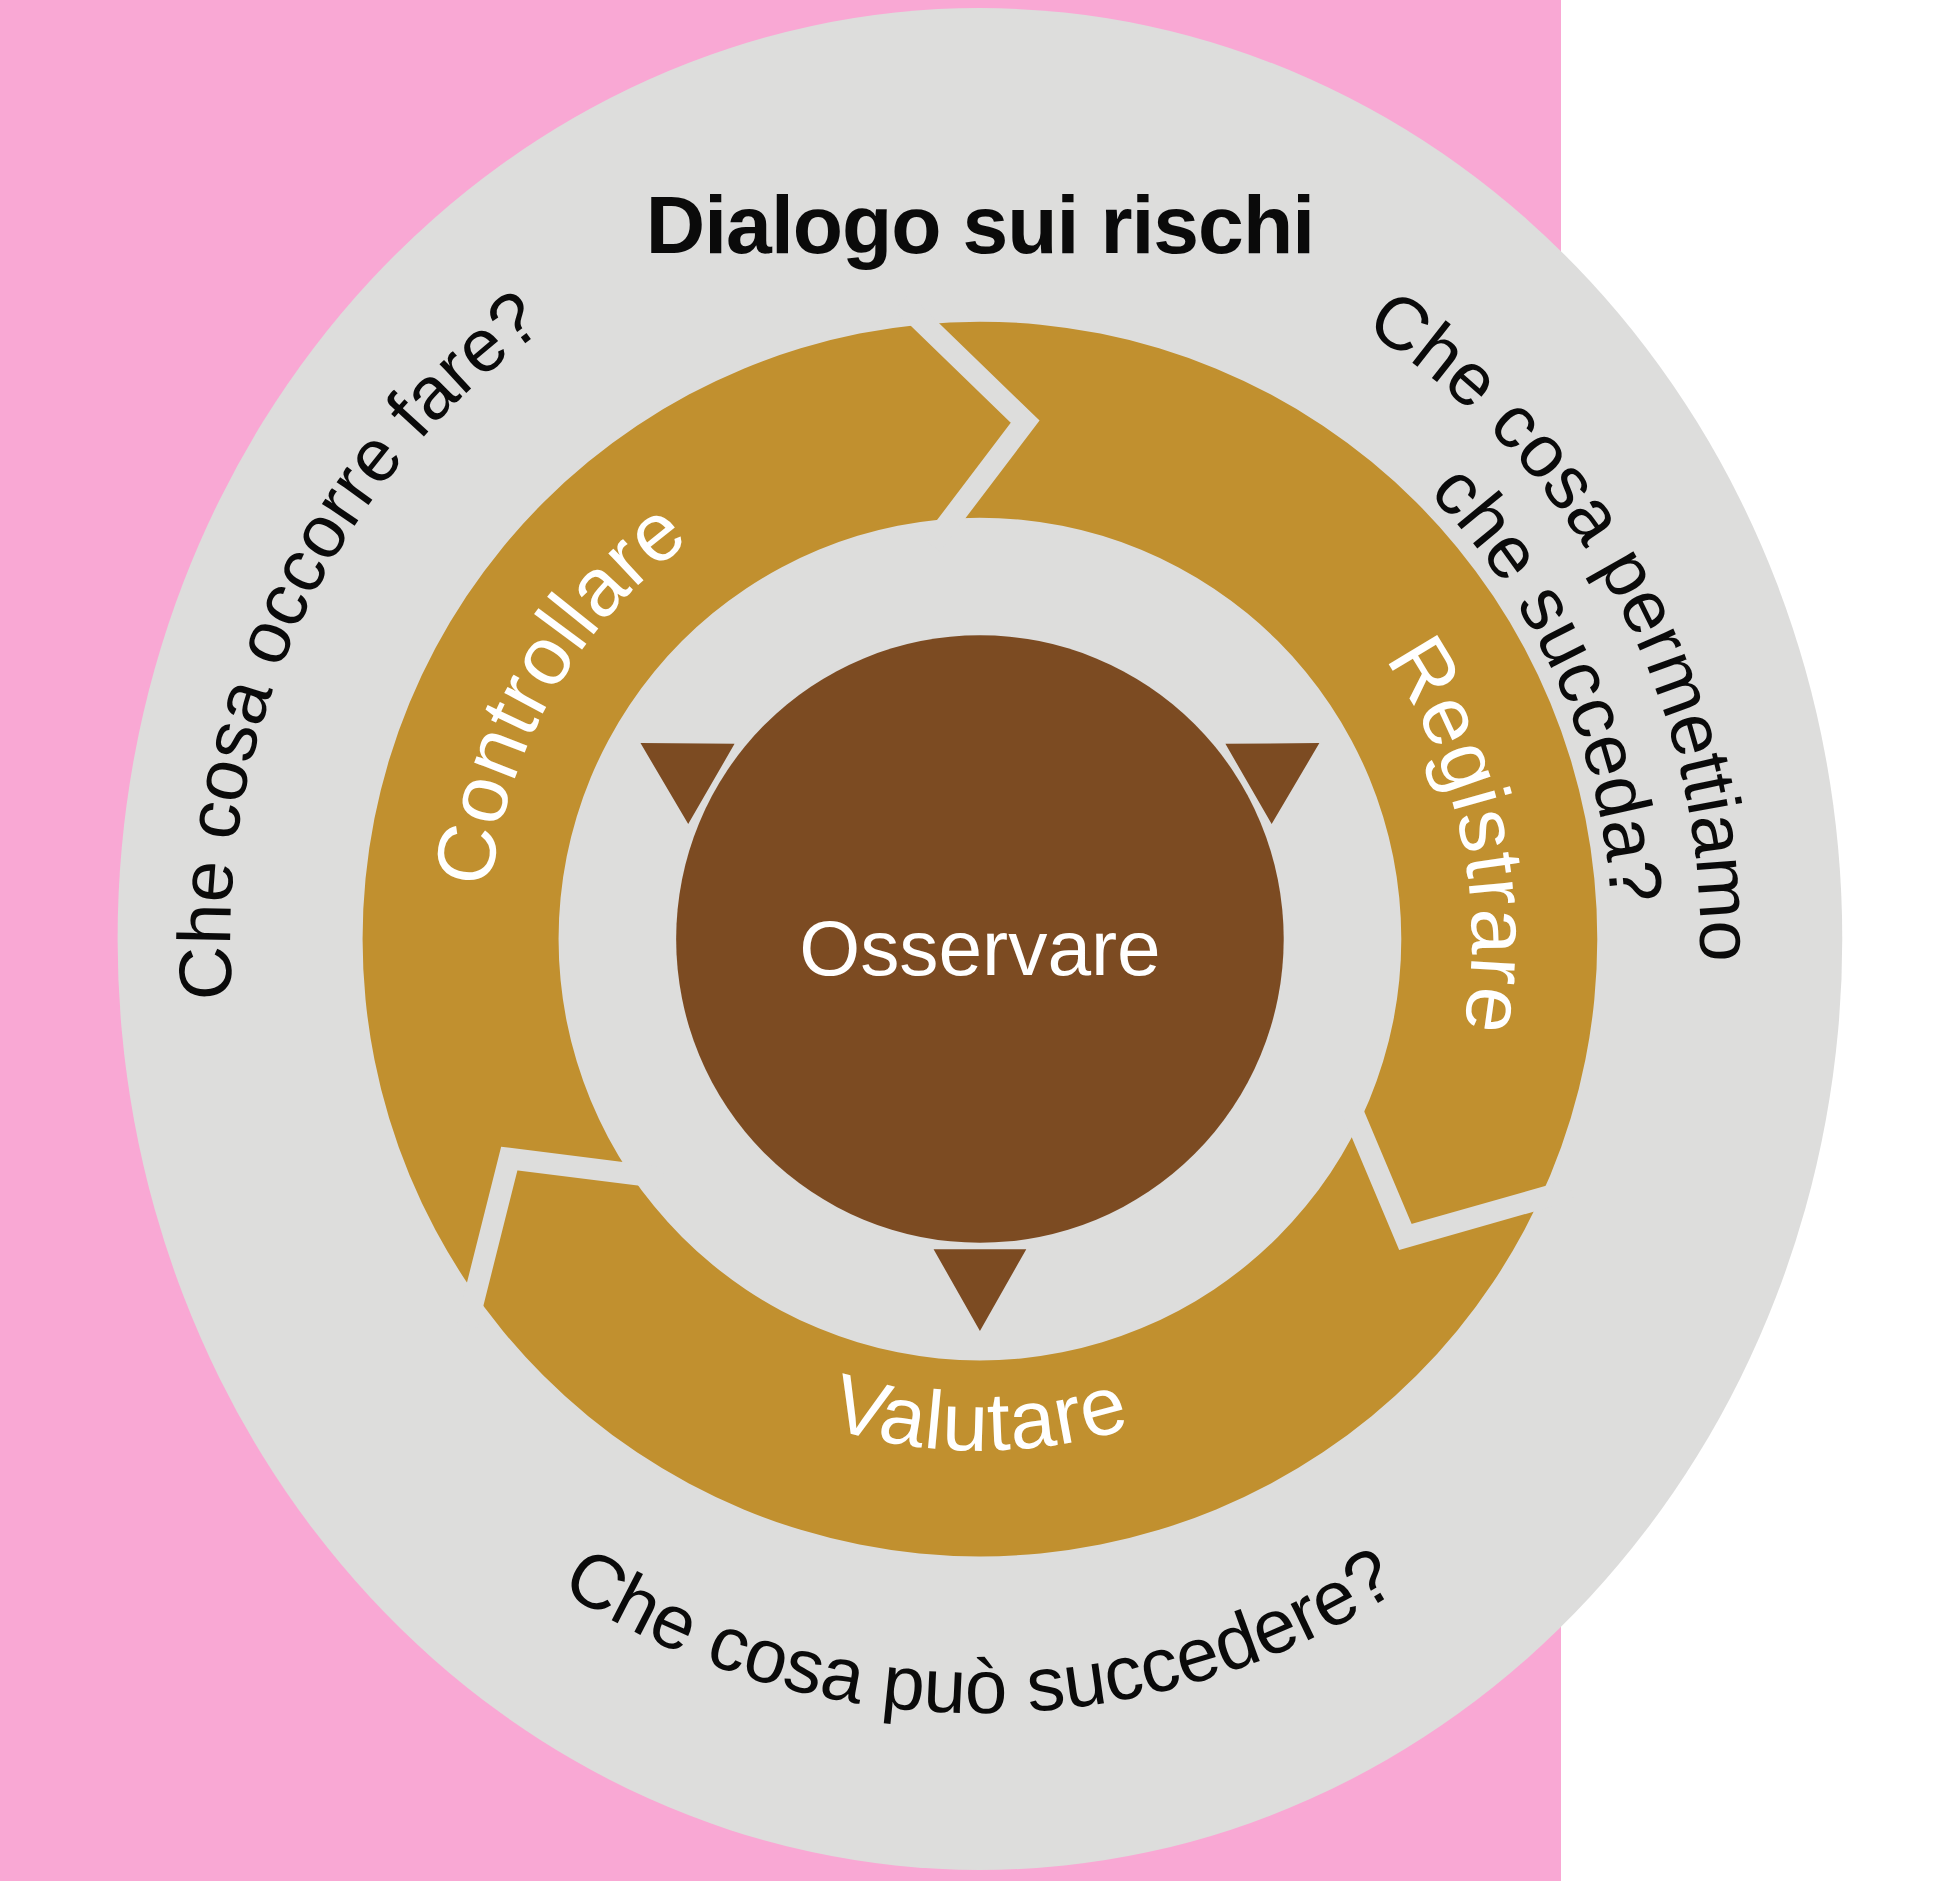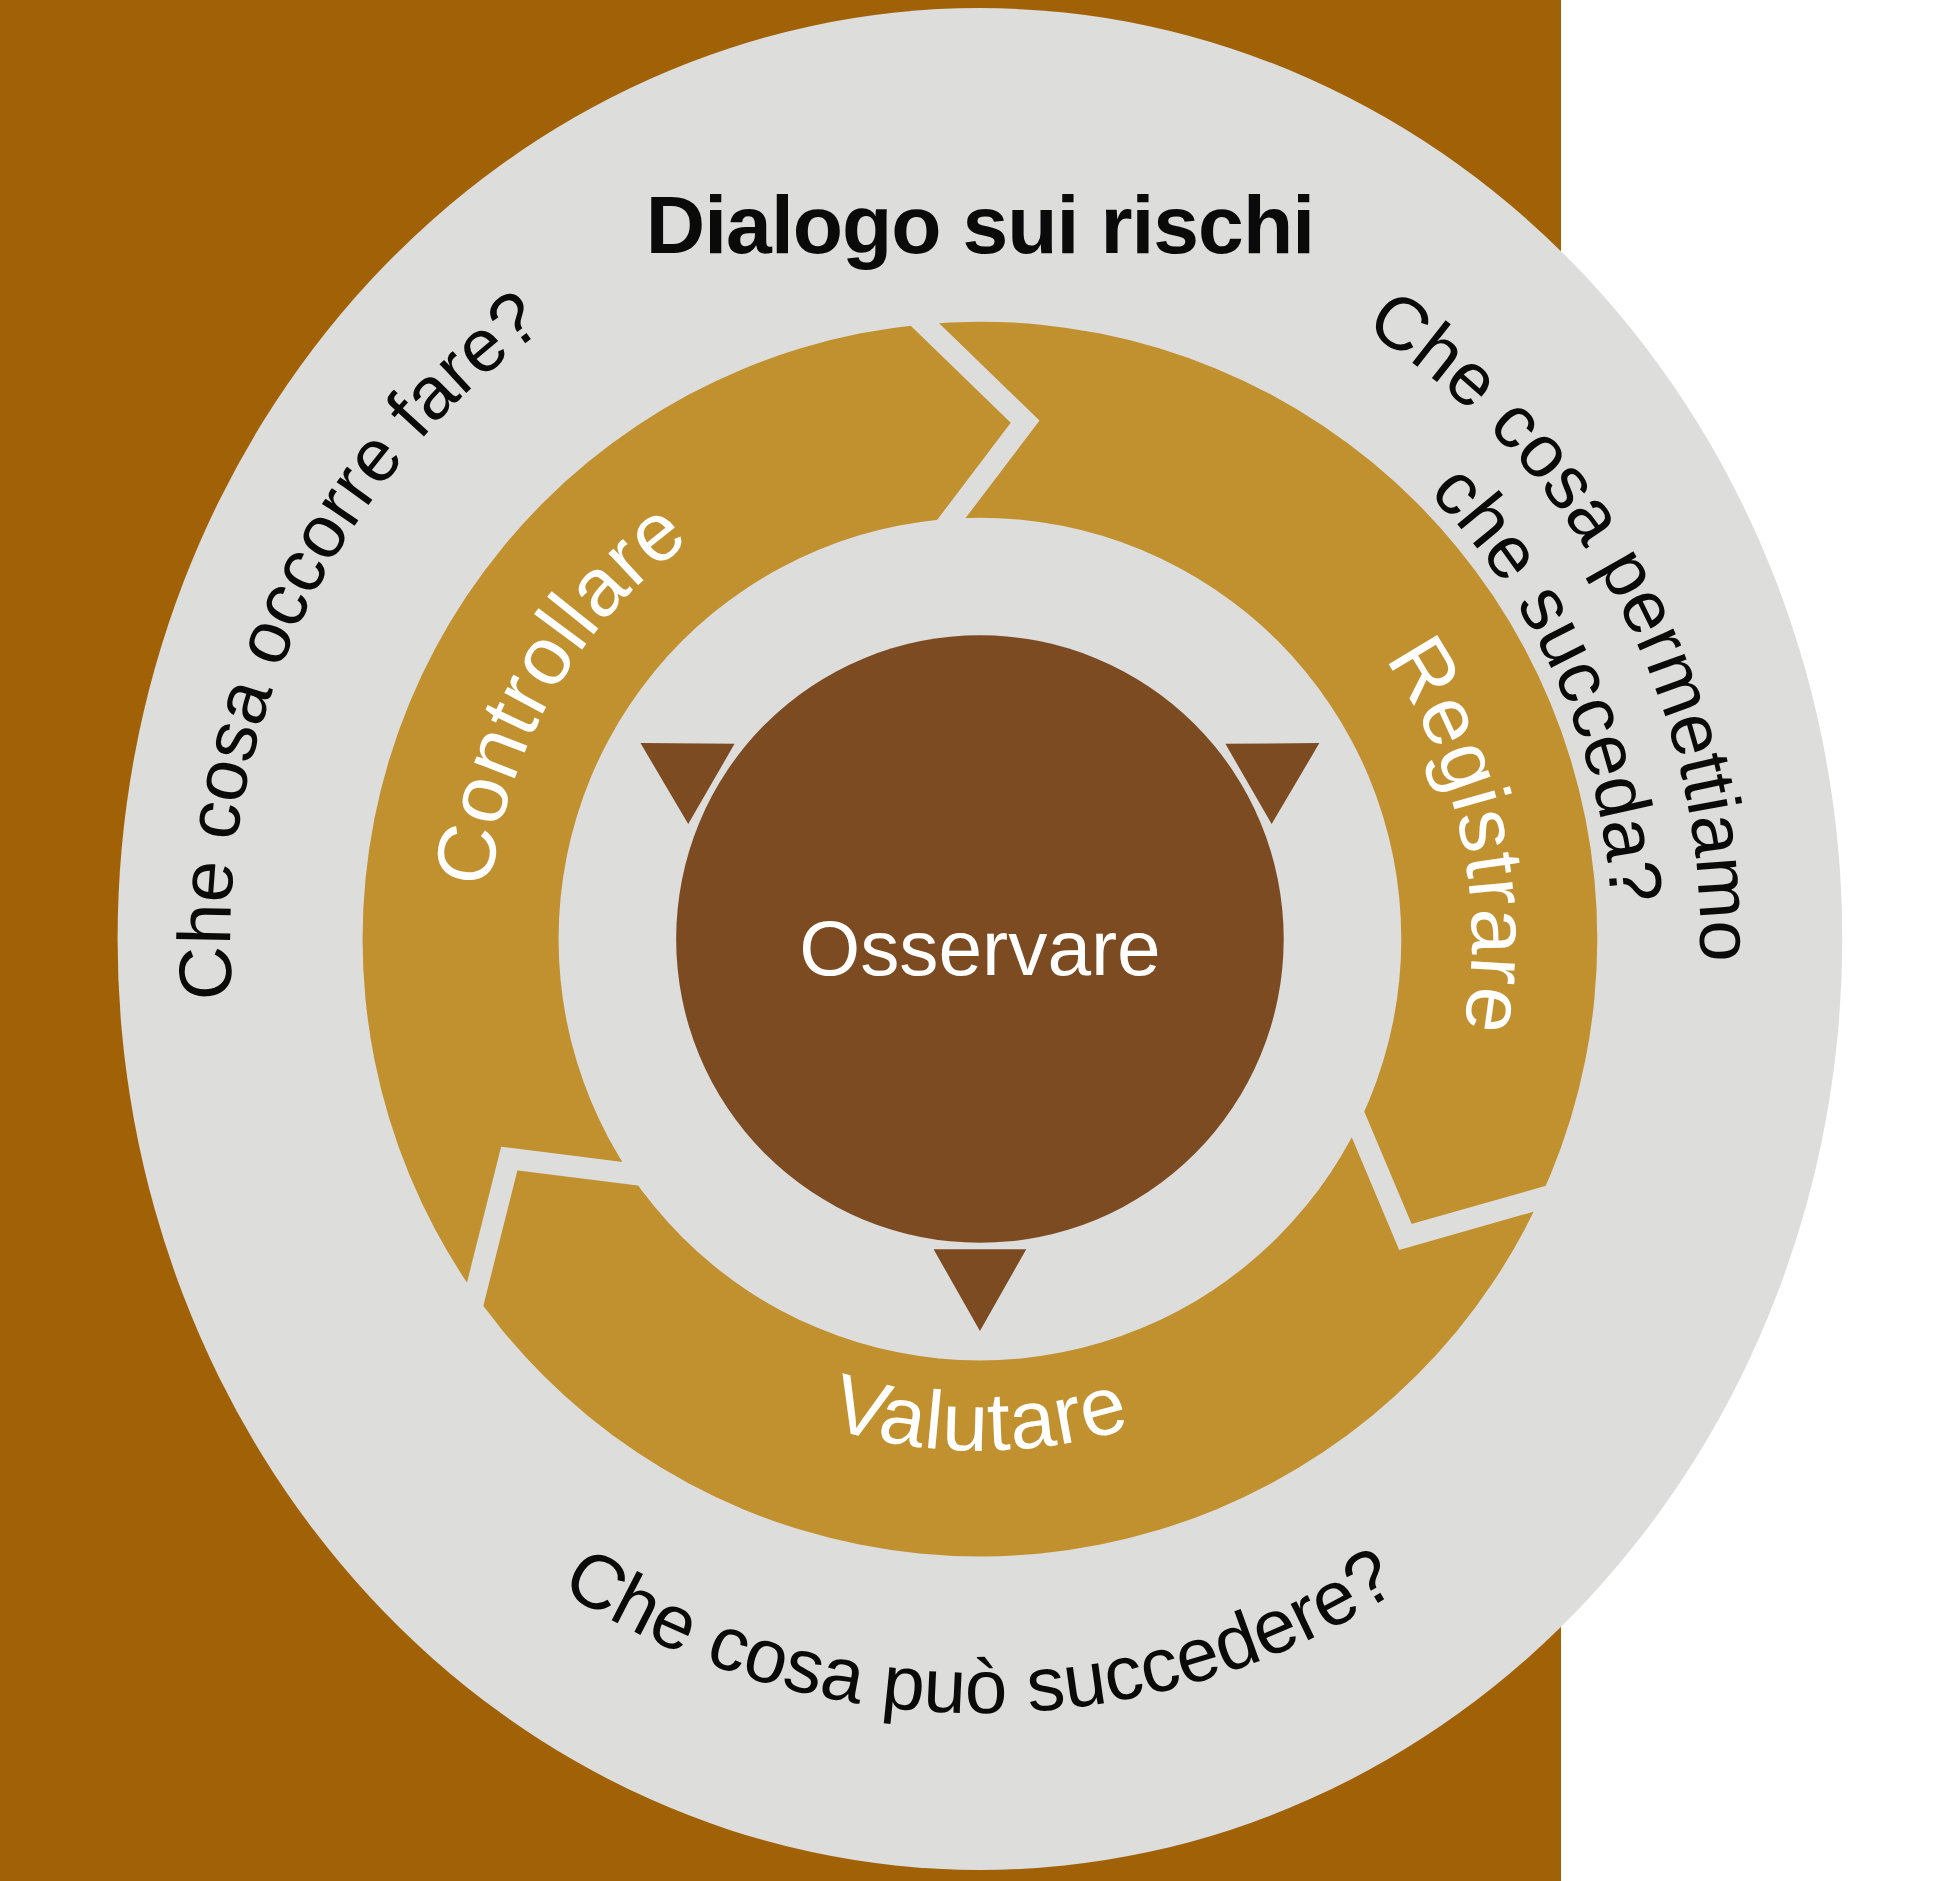--- a/index.html
+++ b/index.html
@@ -1,16 +1,16 @@
 <!DOCTYPE html>
 <html><head>
 <meta charset="utf-8">
 <style>
   html, body { margin: 0; padding: 0; background: #ffffff; }
-  .stage { width: 1561px; height: 1882px; position: relative; background: #a16207; }
+  .stage { width: 1561px; height: 1882px; position: relative; background: #f9a8d4; }
   svg { display: block; }
   svg text {
     font-family: "Liberation Sans", "DejaVu Sans", sans-serif;
   }
   .title-text   { font-weight: 700; }
   .ring-label   { letter-spacing: 1px; }
   .question     { letter-spacing: 0px; }
 </style>
 </head>
 <body>

